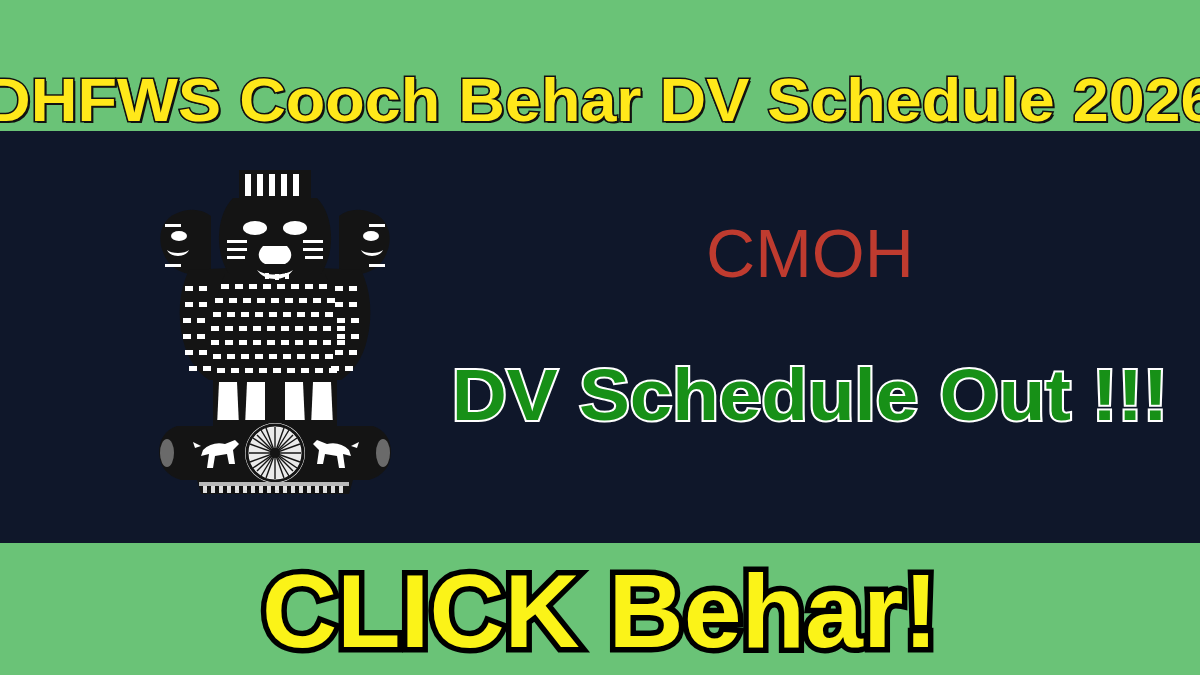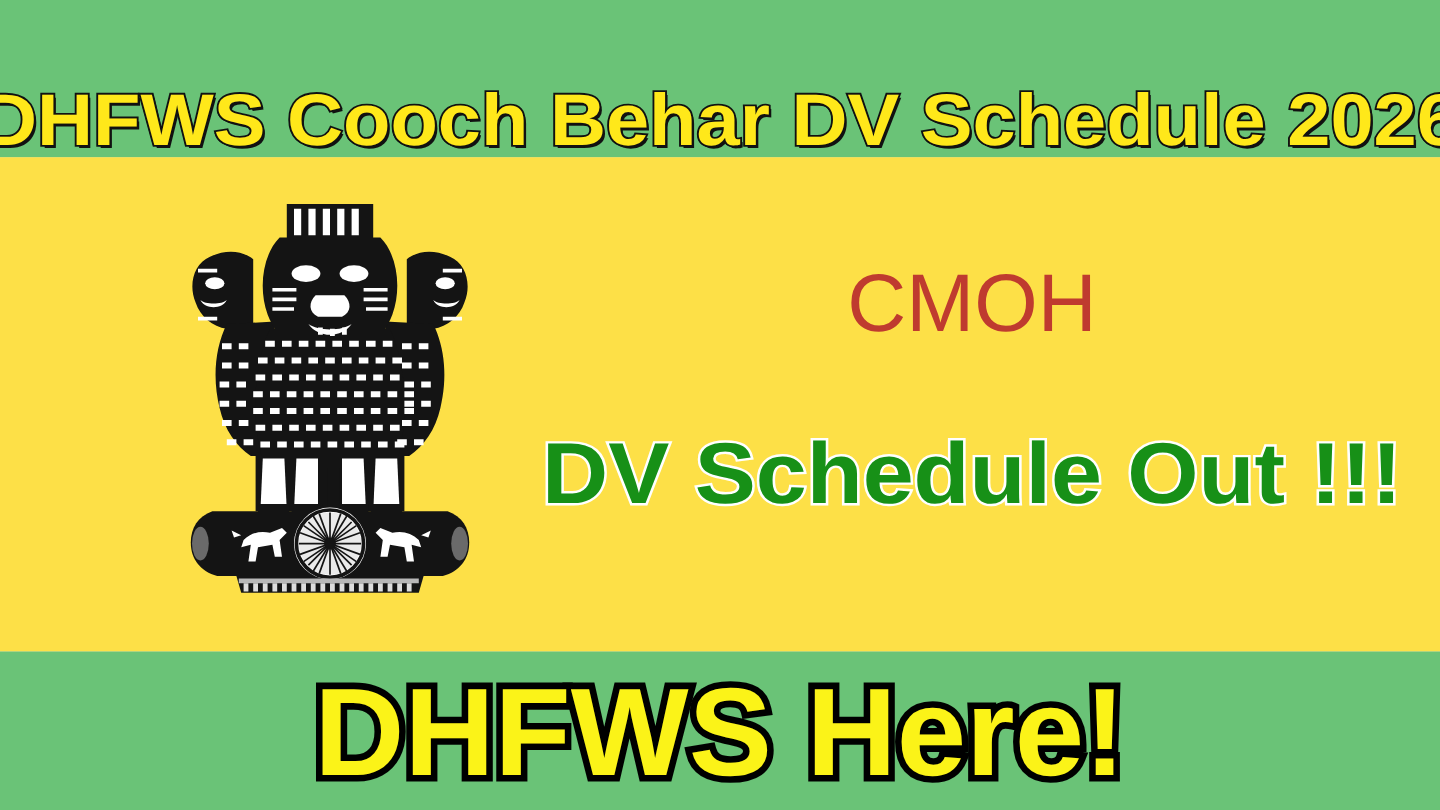--- a/index.html
+++ b/index.html
@@ -50,21 +50,21 @@
     margin-top: 2px;
   }
 
   
   .body-area {
     position: absolute;
     left: 0;
     top: 131px;
     width: 1200px;
     height: 412px;
-    background: #fde047;
+    background: #0f172a;
   }
 
   
   .emblem-wrap {
     position: absolute;
     left: 153px;
     top: 23px;
     width: 244px;
     height: 342px;
   }
@@ -270,16 +270,16 @@
       </svg>
     </div>
 
     <div class="text-block">
       <div class="cmoh-line">CMOH</div>
       <div class="dv-line">DV Schedule Out !!!</div>
     </div>
   </div>
 
   <div class="cta-bar">
-    <div class="cta-text">DHFWS Here!</div>
+    <div class="cta-text">CLICK Behar!</div>
   </div>
 
 </div>
 
 </body></html>

